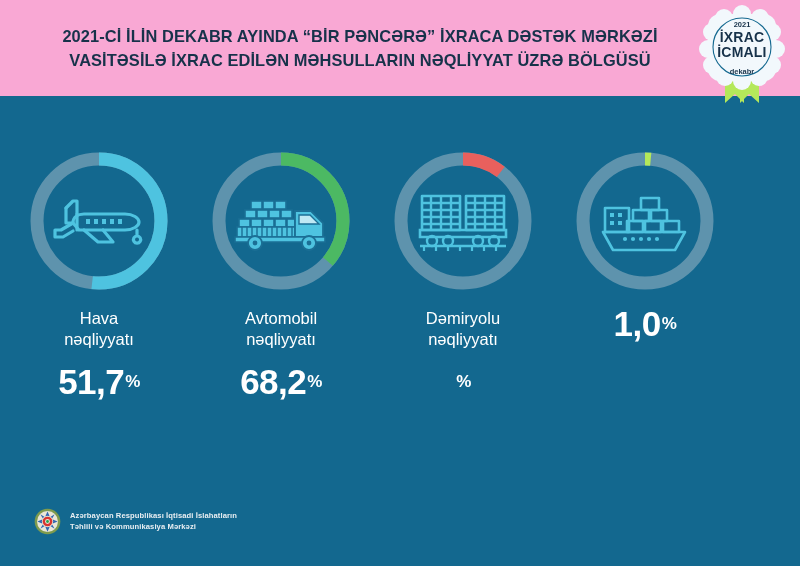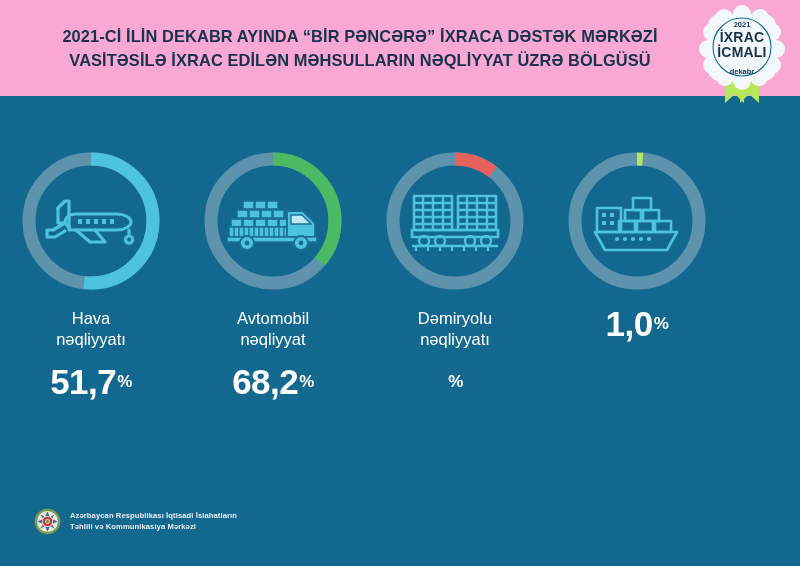--- a/index.html
+++ b/index.html
@@ -41,21 +41,21 @@
     position:absolute;left:0;top:0;width:96px;height:92px;
     display:flex;flex-direction:column;align-items:center;justify-content:center;
     color:#17324a;pointer-events:none;
   }
   .badge-year{font-size:7.5px;font-weight:bold;line-height:9px;margin-bottom:1px;}
   .badge-main{font-size:14px;font-weight:bold;line-height:14.5px;letter-spacing:.2px;}
   .badge-month{font-size:7.5px;font-weight:bold;line-height:9px;margin-top:8px;}
 
   
   .charts{
-    position:absolute;left:0;top:150px;width:728px;height:280px;
+    position:absolute;left:8px;top:150px;width:728px;height:280px;
     display:flex;
   }
   .chart-col{
     width:200px;
     display:flex;flex-direction:column;align-items:center;
   }
   .ring-wrap{position:relative;width:142px;height:142px;}
   .ring-wrap svg{display:block;}
   .ring-icon{
     position:absolute;left:0;top:0;width:142px;height:142px;
@@ -208,21 +208,21 @@
                 <circle cx="76" cy="54" r="7"></circle>
             </g>
             <g fill="#1b6f95">
                 <circle cx="22" cy="54" r="2.4"></circle>
                 <circle cx="76" cy="54" r="2.4"></circle>
               </g>
           </svg>
         </div>
       </div>
       <div class="lbl">Avtomobil
-nəqliyyat</div>
+nəqliyyatı</div>
       <div class="val">
         <span>68,2</span>
           <span class="pct">%</span>
       </div>
     </div>
 
     <div class="chart-col">
       <div class="ring-wrap">
         <svg width="142" height="142" viewBox="0 0 142 142">
           <circle cx="71" cy="71" r="62" fill="none" stroke="#5e93ad" stroke-width="13"></circle>

